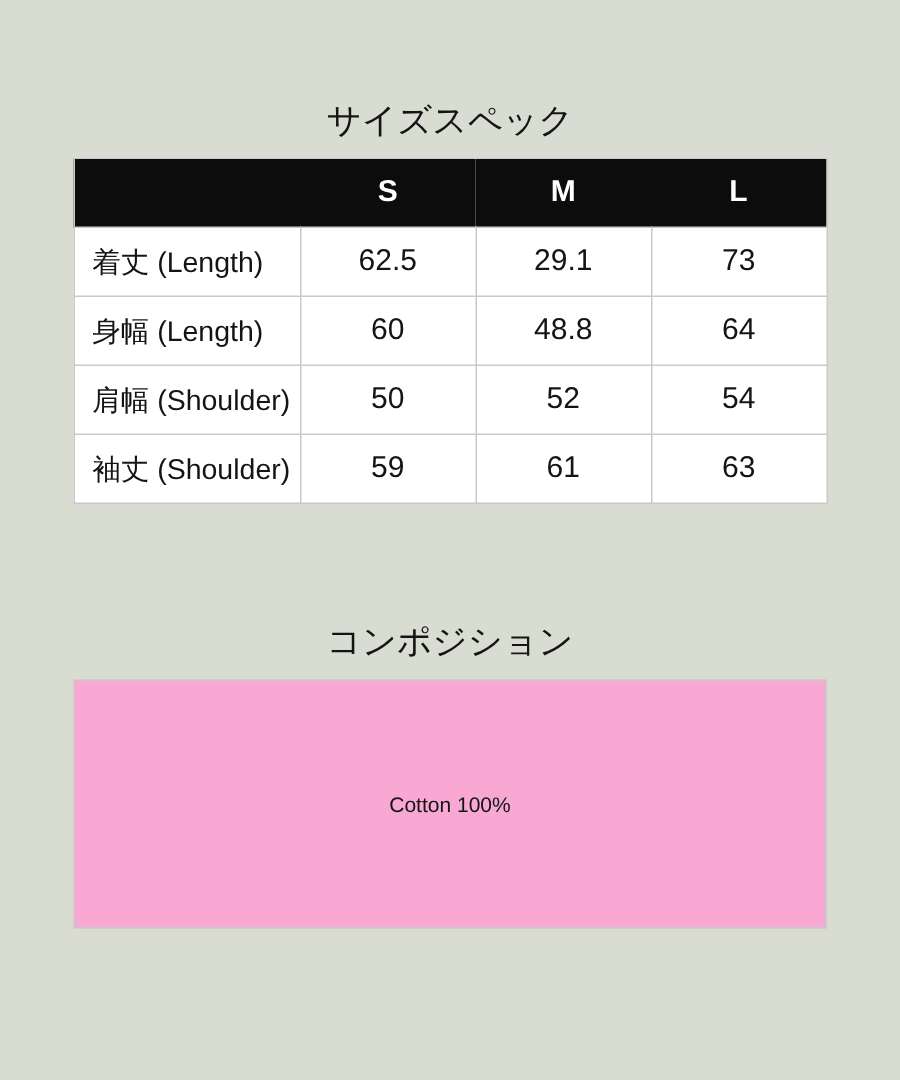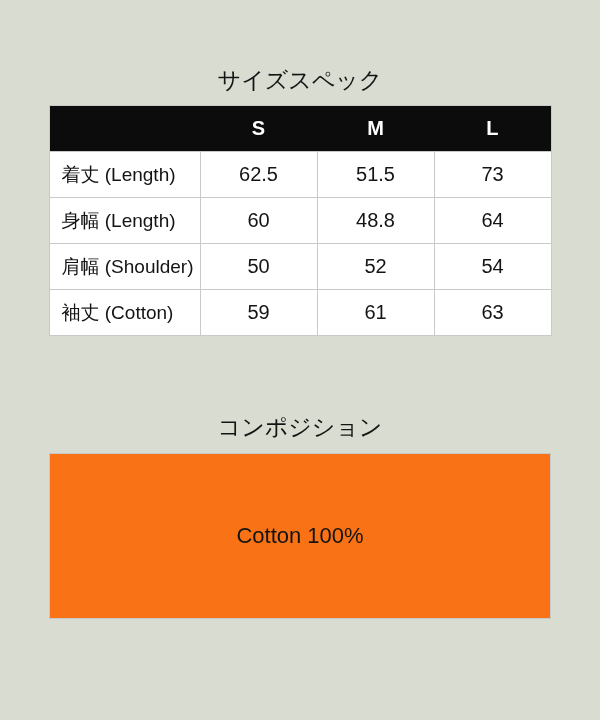--- a/index.html
+++ b/index.html
@@ -68,26 +68,26 @@
     margin-top: 11px;
   }
   table.size-table tbody td.row-value {
     text-align: center;
     margin-top: 24px;
   }
   .composition-box {
     width: 500px;
     height: 164px;
     margin: 12px auto 0 auto;
-    background: #f97316;
+    background: #f9a8d4;
     border: 1px solid #c9c9c9;
     display: flex;
     align-items: center;
     justify-content: center;
-    font-size: 22px;
+    font-size: 14px;
     color: #141414;
   }
 </style>
 </head>
 <body>
 
 <div class="page">
 
   <div class="section-title title-size">サイズスペック</div>
 
@@ -103,37 +103,37 @@
         <th></th>
         <th>S</th>
         <th>M</th>
         <th>L</th>
       </tr>
     </thead>
     <tbody>
       <tr>
         <td class="row-label">着丈 (Length)</td>
         <td class="row-value">62.5</td>
-        <td class="row-value">51.5</td>
+        <td class="row-value">29.1</td>
         <td class="row-value">73</td>
       </tr>
       <tr>
         <td class="row-label">身幅 (Length)</td>
         <td class="row-value">60</td>
         <td class="row-value">48.8</td>
         <td class="row-value">64</td>
       </tr>
       <tr>
         <td class="row-label">肩幅 (Shoulder)</td>
         <td class="row-value">50</td>
         <td class="row-value">52</td>
         <td class="row-value">54</td>
       </tr>
       <tr>
-        <td class="row-label">袖丈 (Cotton)</td>
+        <td class="row-label">袖丈 (Shoulder)</td>
         <td class="row-value">59</td>
         <td class="row-value">61</td>
         <td class="row-value">63</td>
       </tr>
     </tbody>
   </table>
 
   <div class="section-title title-composition">コンポジション</div>
 
   <div class="composition-box">

